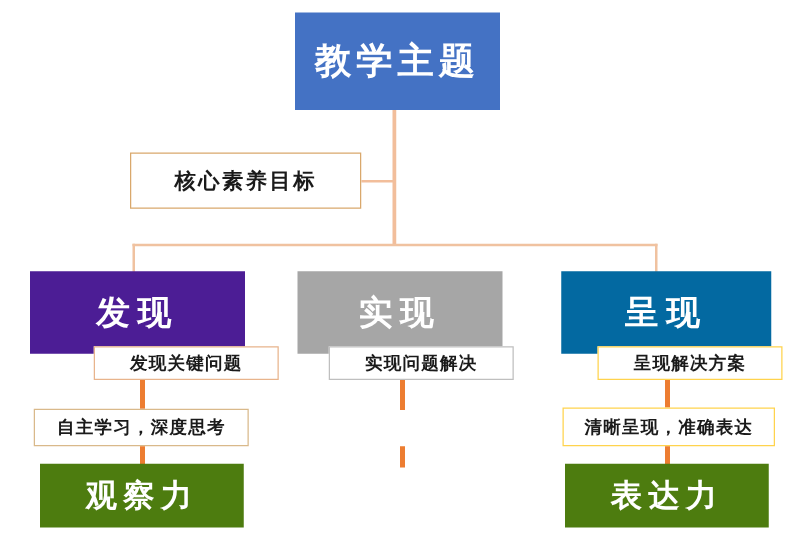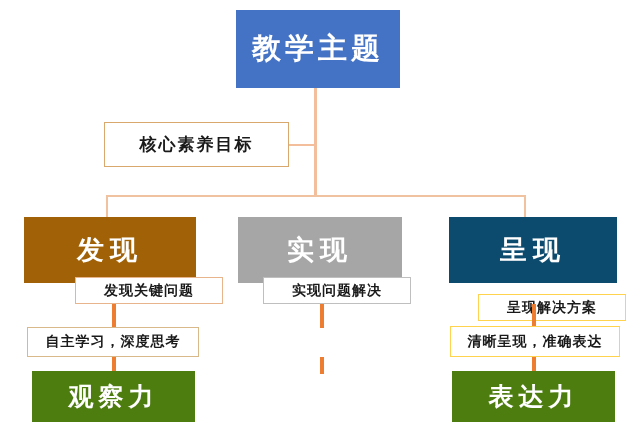--- a/index.html
+++ b/index.html
@@ -36,23 +36,23 @@
   }
   .catbox{
     position:absolute;
     display:flex;align-items:center;justify-content:center;
     color:#ffffff;
     font-family:"DejaVu Sans","Liberation Sans",sans-serif;
     font-weight:700;
     font-size:27px;
     letter-spacing:6px;
   }
-  .catbox.orange{background:#a16207;}
+  .catbox.orange{background:#4c1d95;}
   .catbox.gray{background:#A6A6A6;}
-  .catbox.gold{background:#0c4a6e;}
+  .catbox.gold{background:#0369a1;}
 
   .labelbox{
     position:absolute;
     background:#ffffff;
     box-sizing:border-box;
     display:flex;align-items:center;justify-content:center;
     color:#1a1a1a;
     font-family:"DejaVu Sans","Liberation Sans",sans-serif;
     font-weight:700;
     font-size:14px;
@@ -137,21 +137,21 @@
   <div class="conn" style="left:320px;top:304px;width:4px;height:24px;"></div>
 
 
   <div class="conn" style="left:320px;top:357px;width:4px;height:17px;"></div>
 
 
   <div class="catbox gold" style="left:449px;top:217px;width:168px;height:66px;">
     <span>呈现</span>
   </div>
 
-  <div class="labelbox bd-gold" style="left:478px;top:277px;width:148px;height:27px;margin-top:17px;">
+  <div class="labelbox bd-gold" style="left:478px;top:277px;width:148px;height:27px;">
     <span>呈现解决方案</span>
   </div>
 
   <div class="conn" style="left:532px;top:304px;width:4px;height:24px;"></div>
 
   <div class="labelbox bd-gold" style="left:450px;top:326px;width:170px;height:31px;">
     <span>清晰呈现，准确表达</span>
   </div>
 
   <div class="conn" style="left:532px;top:357px;width:4px;height:17px;"></div>

